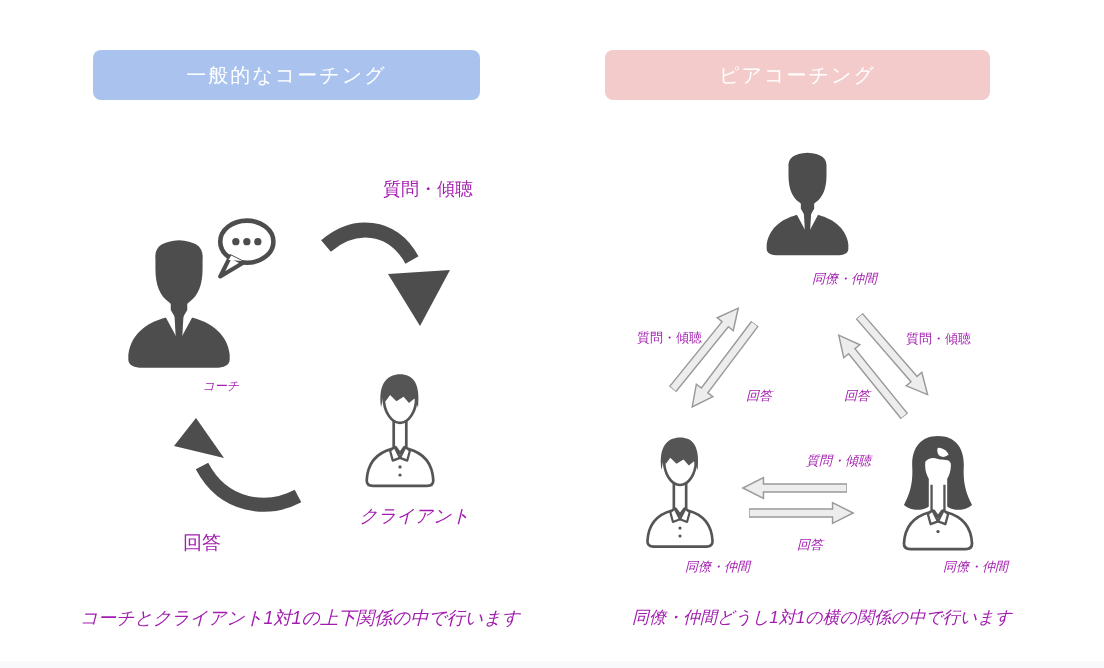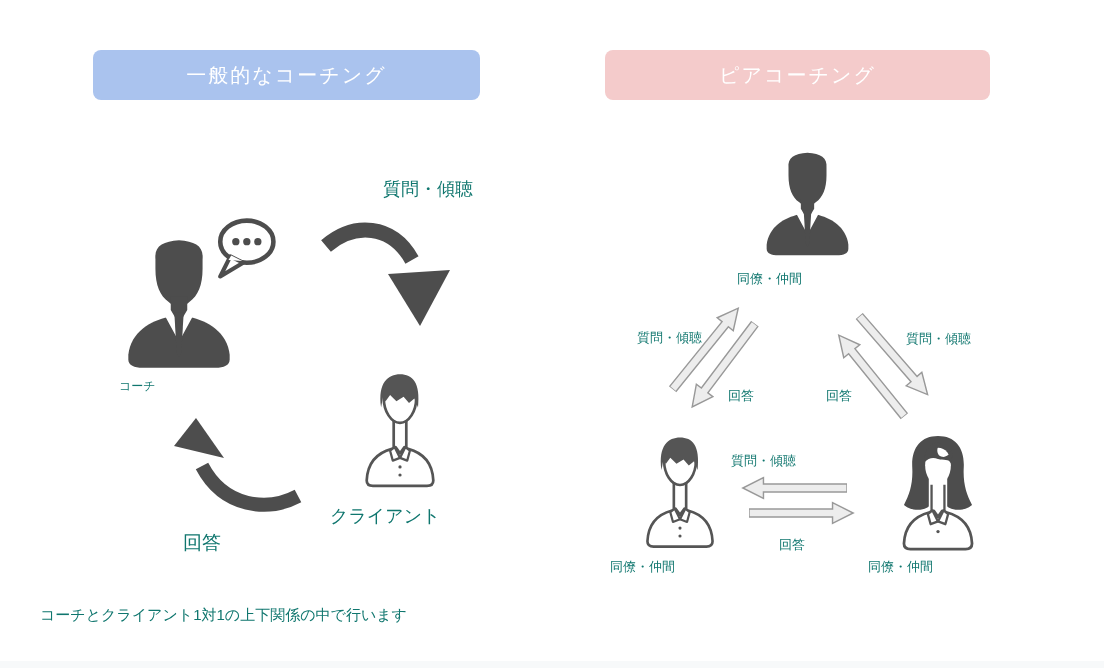--- a/index.html
+++ b/index.html
@@ -15,33 +15,33 @@
   }
   .abs{position:absolute;}
   .header-pill{
     position:absolute;top:50px;height:50px;
     border-radius:8px;
     color:#ffffff;font-size:20px;letter-spacing:2px;
     display:flex;align-items:center;justify-content:center;
   }
   #header-left{left:93px;width:387px;background:#aac3ee;}
   #header-right{left:605px;width:385px;background:#f4cbcb;}
-  .lbl{position:absolute;color:#0f766e;white-space:nowrap;}
-  .lbl-c{text-align:left;}
+  .lbl{position:absolute;color:#a21caf;white-space:nowrap;}
+  .lbl-c{text-align:right;font-style:italic;}
   
   #lp-question{left:383px;top:177px;font-size:18px;}
   #lp-bubble{left:212px;top:214px;width:66px;height:70px;}
   #lp-coach{left:118px;top:238px;width:122px;height:132px;}
   #lp-coach-label{left:119px;top:378px;width:120px;font-size:12px;}
   #lp-arrow-down{left:320px;top:216px;width:132px;height:112px;}
   #lp-client{left:355px;top:368px;width:90px;height:124px;}
   #lp-client-label{left:330px;top:504px;width:140px;font-size:18px;}
   #lp-arrow-up{left:172px;top:414px;width:130px;height:98px;}
   #lp-answer{left:183px;top:530px;font-size:19px;}
-  #lp-caption{left:40px;top:606px;width:480px;font-size:15px;}
+  #lp-caption{left:40px;top:606px;width:480px;font-size:18px;}
   
   #rp-peer-top{left:760px;top:145px;width:95px;height:118px;}
   #rp-peer-top-label{left:737px;top:270px;width:140px;font-size:13px;}
   #rp-peer-bl{left:636px;top:430px;width:88px;height:124px;}
   #rp-peer-bl-label{left:610px;top:558px;width:140px;font-size:13px;}
   #rp-peer-br{left:892px;top:430px;width:92px;height:124px;}
   #rp-peer-br-label{left:868px;top:558px;width:140px;font-size:13px;}
   .gray-arrow{position:absolute;width:106px;height:24px;}
   #rp-arrow-a{left:653px;top:336px;transform:rotate(-51deg);}
   #rp-arrow-b{left:670px;top:354px;transform:rotate(127deg);}
@@ -197,15 +197,16 @@
     </svg>
   </div>
   <div class="gray-arrow" id="rp-arrow-f">
     <svg width="106" height="24" viewBox="0 0 118 26">
       <polygon points="0,8.5 93,8.5 93,1.5 116,13 93,24.5 93,17.5 0,17.5" fill="#ededed" stroke="#999999" stroke-width="1.6"></polygon>
     </svg>
   </div>
   <div class="lbl lbl-c" id="rp-q-mid">質問・傾聴</div>
   <div class="lbl lbl-c" id="rp-a-mid">回答</div>
 
+  <div class="lbl lbl-c" id="rp-caption">同僚・仲間どうし1対1の横の関係の中で行います</div>
 
   <div class="abs" id="bottom-strip"></div>
 </div>
 
 </body></html>

